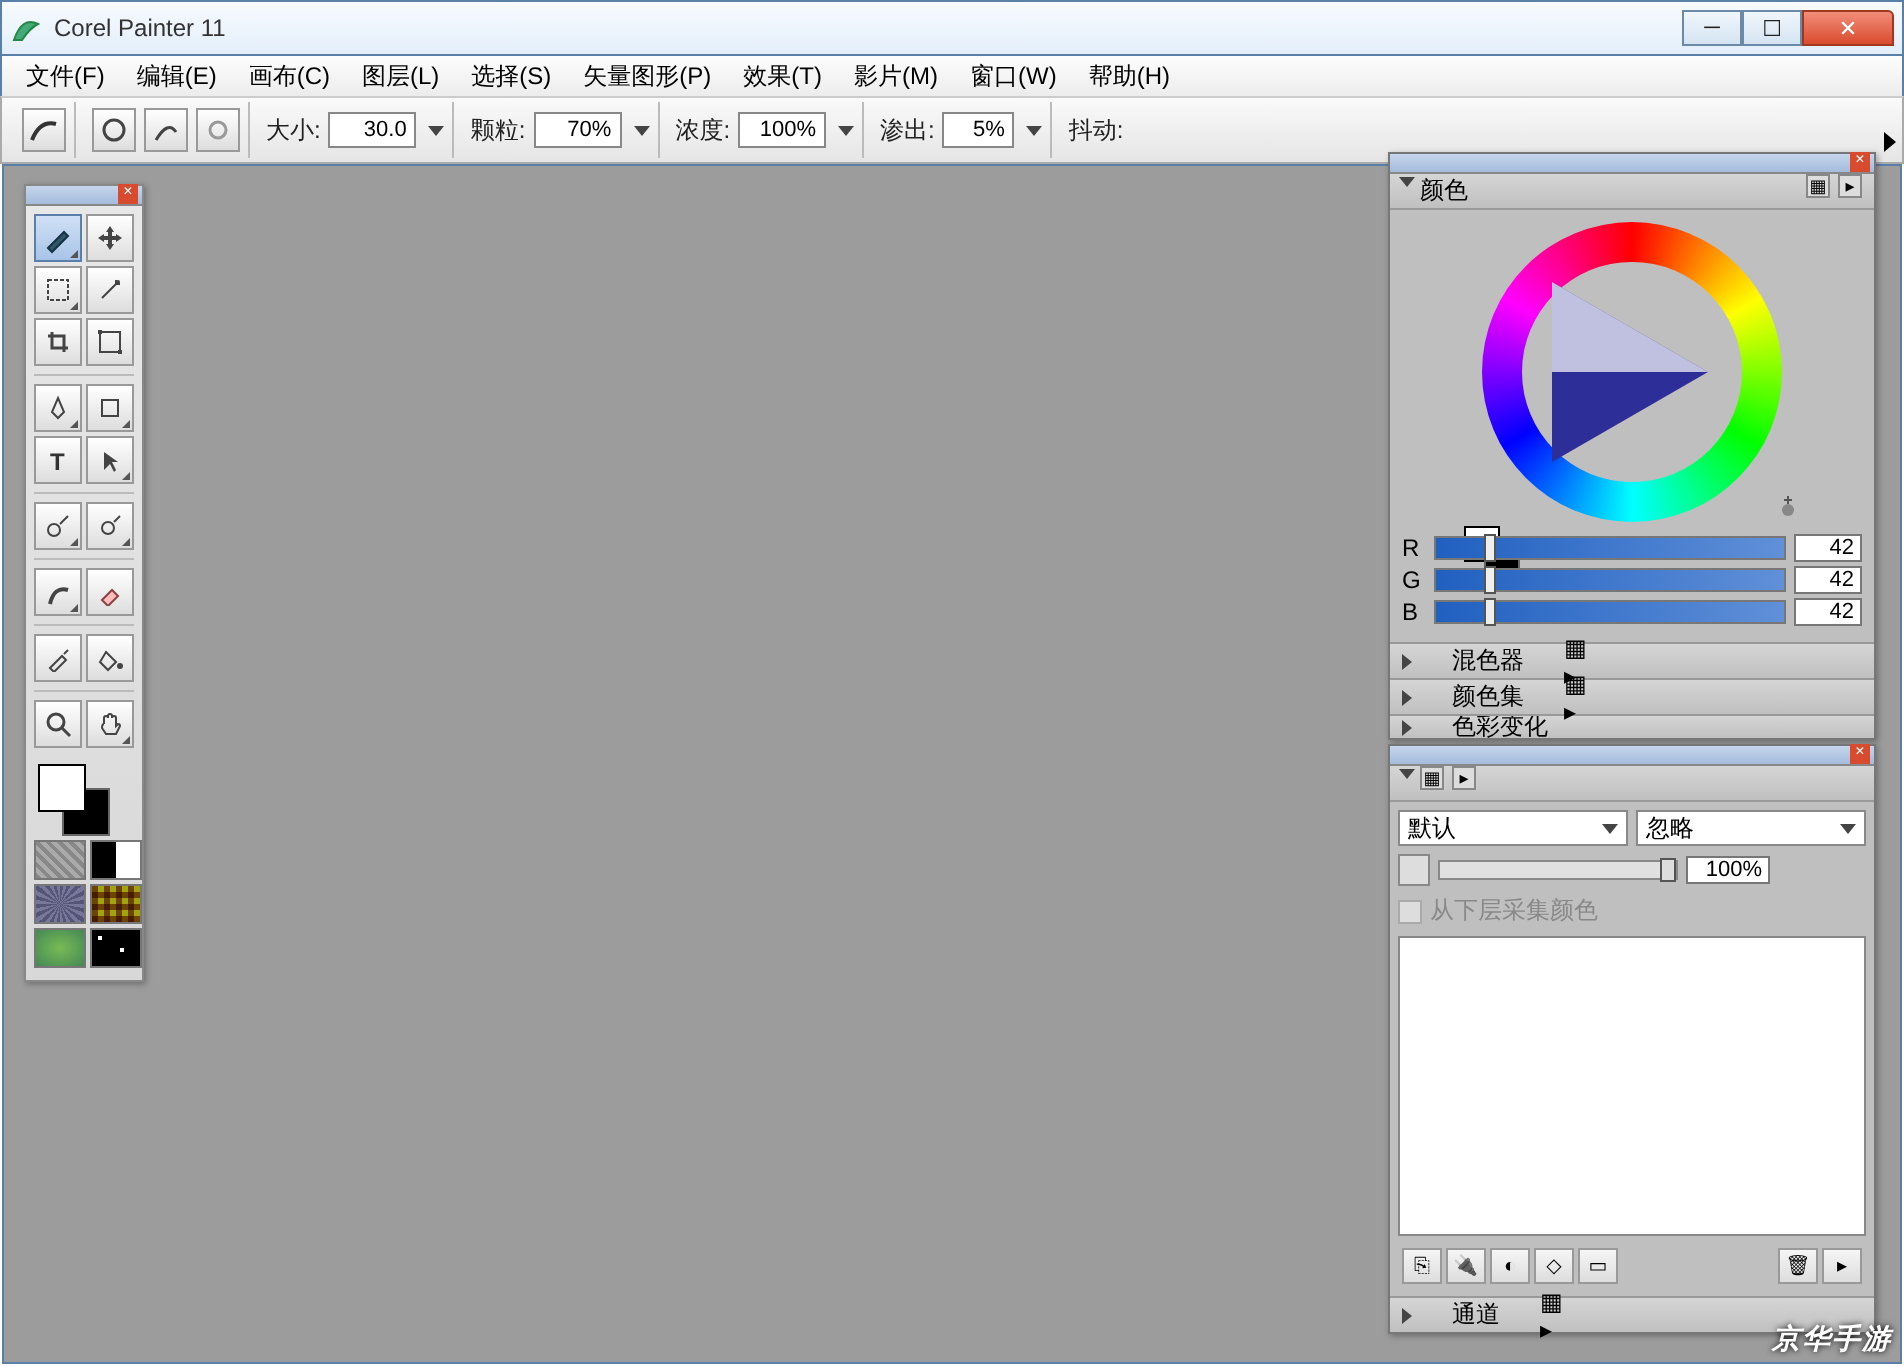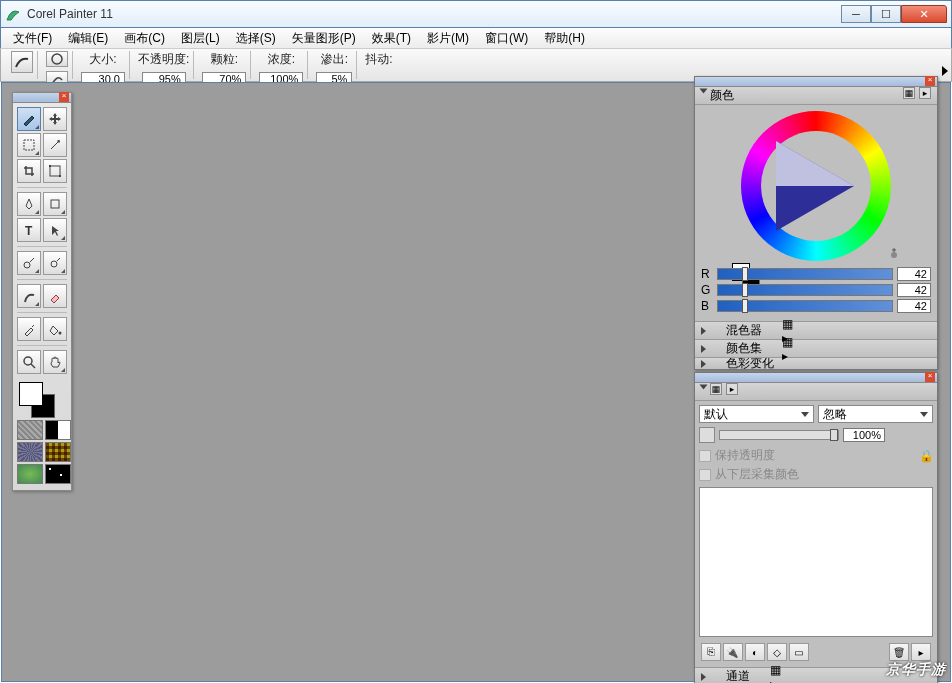--- a/index.html
+++ b/index.html
@@ -13,21 +13,21 @@
 .win-btn { width: 30px; height: 18px; border: 1px solid #6b8aa8; background: linear-gradient(#f0f6fc,#d5e4f2); display: flex; align-items: center; justify-content: center; font-size: 11px; color: #222; cursor: pointer; }
 .win-btn.max { width: 30px; }
 .win-btn.close { width: 46px; background: linear-gradient(#f28d7a,#d94b2e); color: #fff; border-color: #a03820; border-radius: 0 3px 0 0; }
 
 
 .menubar { height: 20px; background: linear-gradient(#fdfdfd,#ececec); border-left: 1px solid #5a7fa8; border-right: 1px solid #5a7fa8; display: flex; align-items: center; padding: 0 6px; gap: 4px; }
 .menubar span { padding: 2px 6px; cursor: pointer; color: #000; }
 
 
 .optionsbar { height: 34px; background: linear-gradient(#fafafa,#e5e5e5); border: 1px solid #aaa; border-top: 1px solid #ccc; display: flex; align-items: center; padding: 0 6px; gap: 4px; }
-.opt-group { display: flex; align-items: center; gap: 4px; padding: 0 4px; border-right: 1px solid #bbb; height: 28px; flex-direction: column; }
+.opt-group { display: flex; align-items: center; gap: 4px; padding: 0 4px; border-right: 1px solid #bbb; height: 28px; }
 .opt-group:last-child { border-right: none; }
 .opt-label { color: #222; }
 .opt-input { width: 44px; height: 18px; border: 1px solid #888; background: #fff; text-align: right; padding-right: 4px; font-size: 11px; }
 .opt-icon { width: 22px; height: 22px; border: 1px solid #999; background: linear-gradient(#fff,#ddd); display: flex; align-items: center; justify-content: center; cursor: pointer; }
 .tri-down { width: 0; height: 0; border-left: 4px solid transparent; border-right: 4px solid transparent; border-top: 5px solid #444; display: inline-block; margin-left: 2px; }
 .brush-sel { width: 90px; height: 24px; border: 1px solid #888; background: #f5f5f5; display: flex; align-items: center; padding: 0 4px; gap: 4px; }
 
 
 .workarea { position: absolute; left: 1px; top: 82px; right: 1px; bottom: 1px; background: #9c9c9c; border: 1px solid #5a7fa8; }
 
@@ -152,25 +152,20 @@
           <circle cx="7" cy="7" r="4" fill="none" stroke="#999" stroke-width="1.5"></circle>
         </svg>
       </div>
   </div>
   <div class="opt-group">
     <span class="opt-label">大小:</span>
     <input class="opt-input" value="30.0" style="">
       <span class="tri-down"></span>
   </div>
   <div class="opt-group">
-    <span class="opt-label">不透明度:</span>
-    <input class="opt-input" value="95%" style="">
-      <span class="tri-down"></span>
-  </div>
-  <div class="opt-group">
     <span class="opt-label">颗粒:</span>
     <input class="opt-input" value="70%" style="">
       <span class="tri-down"></span>
   </div>
   <div class="opt-group">
     <span class="opt-label">浓度:</span>
     <input class="opt-input" value="100%" style="">
       <span class="tri-down"></span>
   </div>
   <div class="opt-group">
@@ -421,25 +416,20 @@
       </div>
       <div class="layer-ctl-row">
         <div style="width:16px;height:16px;border:1px solid #888;background:#ddd"></div>
         <div class="layer-slider">
             <div class="thumb"></div>
           </div>
         <input class="rgb-val" style="width: 42px;" value="100%">
       </div>
       <div class="layer-chk-row">
         <div class="layer-chk"></div>
-        <span>保持透明度</span>
-        <span class="layer-lock">🔒</span>
-      </div>
-      <div class="layer-chk-row">
-        <div class="layer-chk"></div>
         <span>从下层采集颜色</span>
       </div>
       <div class="layer-list"></div>
       <div class="layer-btns">
         <div class="layer-btn">⎘</div>
         <div class="layer-btn">🔌</div>
         <div class="layer-btn">◐</div>
         <div class="layer-btn">◇</div>
         <div class="layer-btn">▭</div>
         <div style="flex:1"></div>

